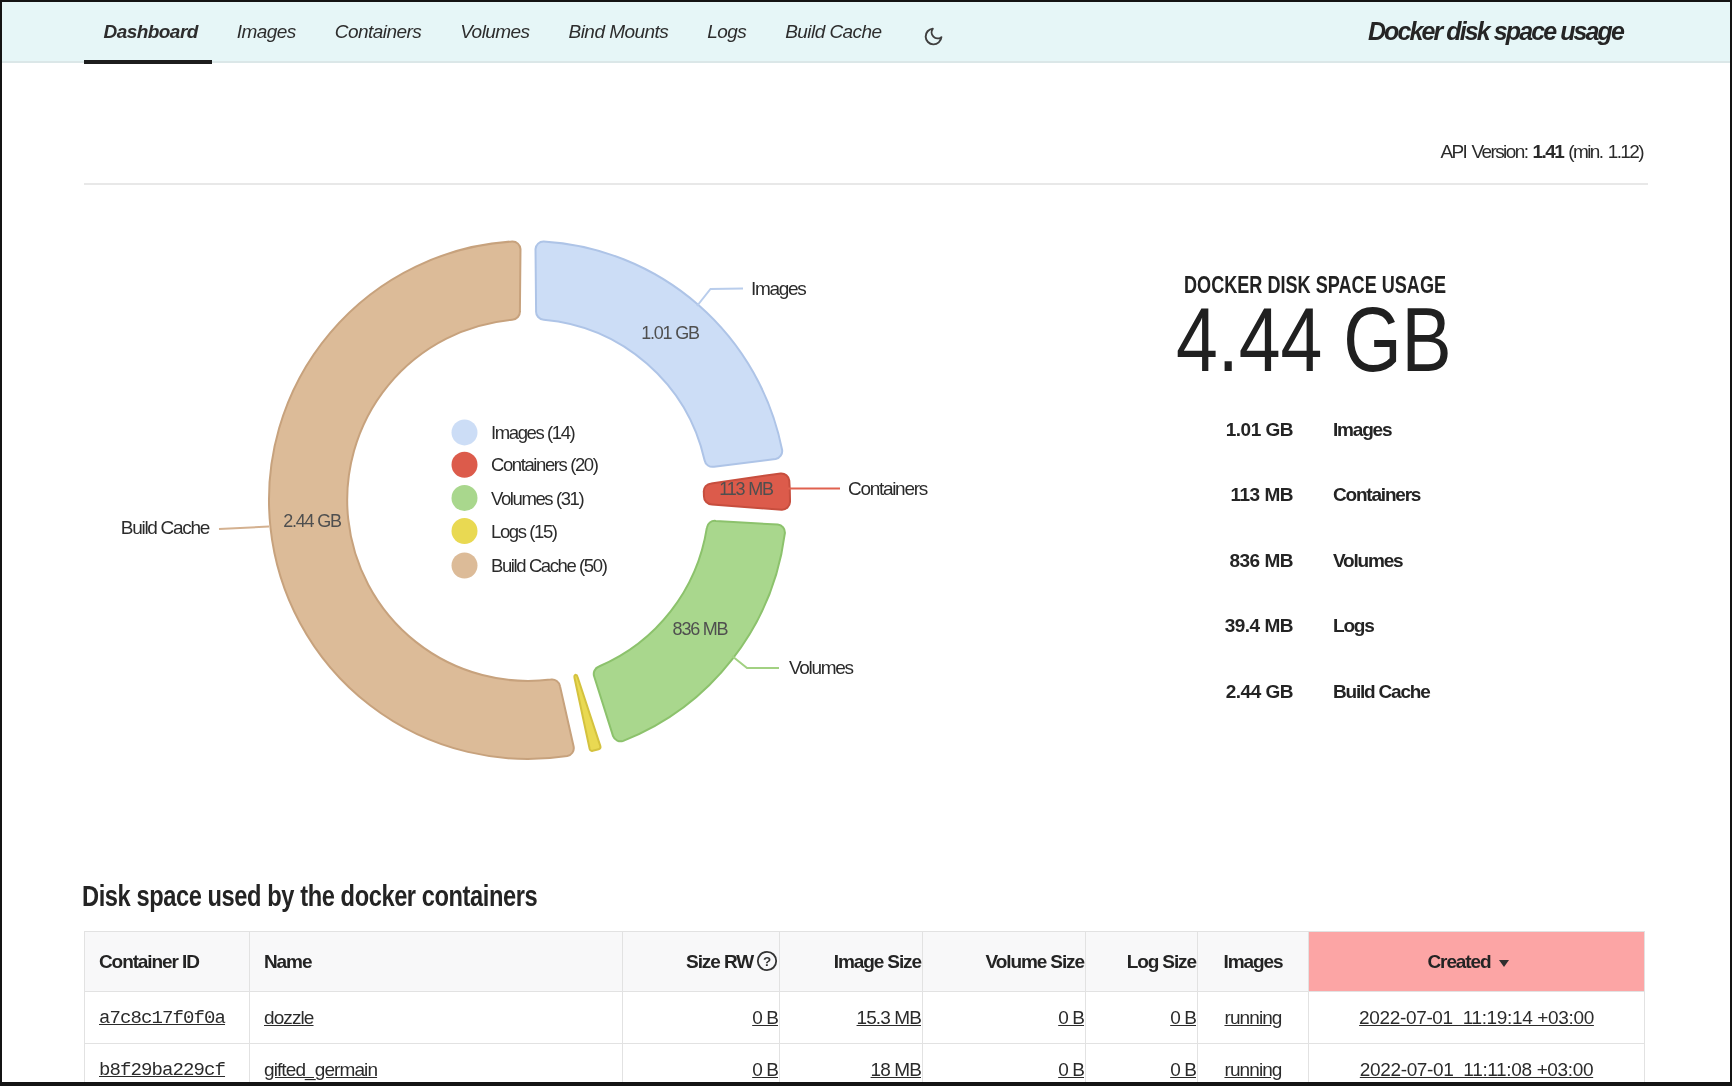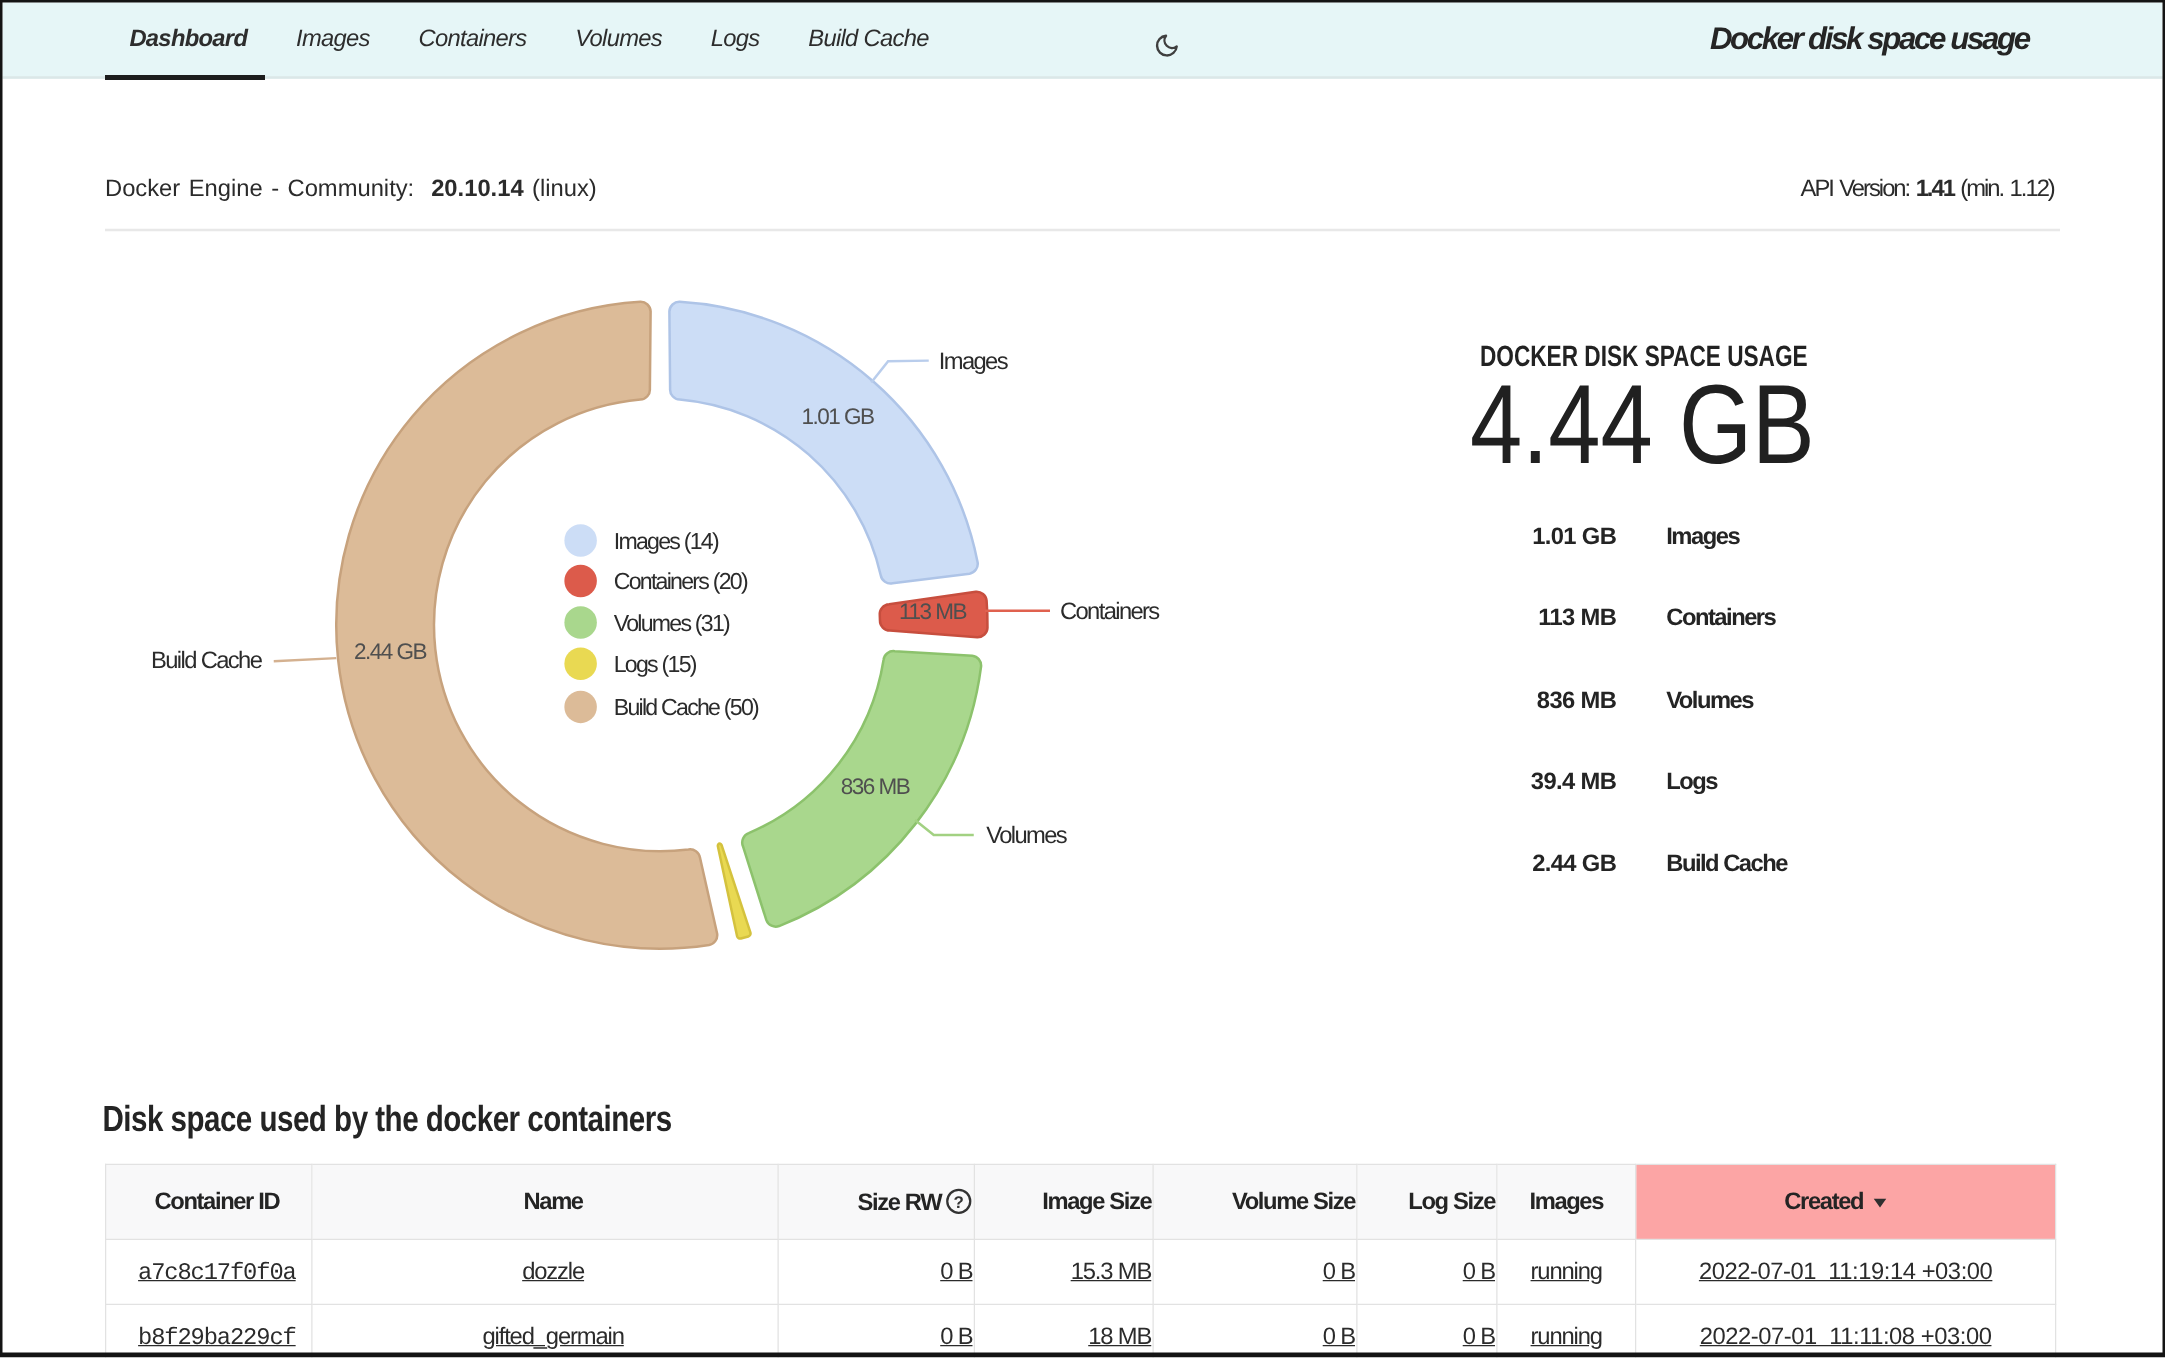--- a/index.html
+++ b/index.html
@@ -23,47 +23,47 @@
 .bignum{position:absolute;left:1176px;top:289px;font-size:90px;font-weight:400;letter-spacing:0;transform:scaleX(0.835);transform-origin:0 0;white-space:nowrap;color:#202020;}
 .srow{position:absolute;font-size:19px;font-weight:bold;letter-spacing:-0.5px;color:#242424;white-space:nowrap;}
 .srow .val{position:absolute;right:0;top:0;width:200px;text-align:right;display:block;}
 .srow .lab{position:absolute;left:0;top:0;display:block;letter-spacing:-1.2px;}
 
 table.tbl{position:absolute;left:84px;top:931px;width:1560px;border-collapse:collapse;table-layout:fixed;background:#fff;}
 table.tbl th,table.tbl td{border:1.5px solid #e2e2e2;overflow:hidden;white-space:nowrap;}
 table.tbl th{background:#f8f8f9;font-size:19px;font-weight:bold;letter-spacing:-1.1px;height:57px;color:#242424;}
 table.tbl td{font-size:19px;letter-spacing:-0.9px;height:49px;color:#2b2b2b;text-decoration:underline;}
 table.tbl th.created{background:#fca5a5;text-indent:-17px;}
-.tl{text-align:center;padding-left:14px;}
+.tl{text-align:left;padding-left:14px;}
 .tr{text-align:right;}
 .tc{text-align:center;}
 .mono{font-family:"Liberation Mono",monospace;font-size:18.8px;letter-spacing:0;}
 .qm{display:inline-block;vertical-align:-4px;margin-left:3px;}
 table.tbl td.date{letter-spacing:-0.35px;text-align:center;}
 .caret{display:inline-block;width:0;height:0;border-left:5.5px solid transparent;border-right:5.5px solid transparent;border-top:7.5px solid #2f2f2f;vertical-align:1px;margin-left:8px;}
 </style>
 </head>
 <body>
 <div class="nav">
   <div class="tabs">
     <div class="tab active">Dashboard</div>
     <div class="tab">Images</div>
     <div class="tab">Containers</div>
     <div class="tab">Volumes</div>
+    <div class="tab">Bind Mounts</div>
     <div class="tab">Logs</div>
     <div class="tab">Build Cache</div>
   </div>
   <svg class="moon" width="21" height="21" viewBox="0 0 24 24" fill="none" stroke="#3f3f3f" stroke-width="2.2" stroke-linecap="round" stroke-linejoin="round">
       <path d="M21 12.79A9 9 0 1 1 11.21 3 7 7 0 0 0 21 12.79z"></path>
     </svg>
   <div class="title">Docker disk space usage</div>
 </div>
 <div class="underline"></div>
 <div class="inforow">
-  <span>Docker Engine - Community:&nbsp; <b>20.10.14</b> (linux)</span>
   <span class="right">API Version: <b>1.41</b> (min. 1.12)</span>
 </div>
 <div class="hr1"></div>
 <svg class="chartsvg" width="1732" height="1086" viewBox="0 0 1732 1086">
 <path d="M 543.74 241.48 A 259.0 259.0 0 0 1 782.08 449.76 A 8.0 8.0 0 0 1 775.62 458.94 L 714.04 466.68 A 8.0 8.0 0 0 1 704.58 460.25 A 181.0 181.0 0 0 0 543.73 319.68 A 8.0 8.0 0 0 1 536.09 311.17 L 535.51 249.11 A 8.0 8.0 0 0 1 543.74 241.48 Z" fill="#ccddf6" stroke="#aec4e7" stroke-width="2" stroke-linejoin="round"></path>
 <path d="M 789.28 480.56 A 262.0 262.0 0 0 1 789.99 502.08 A 8.0 8.0 0 0 1 781.81 509.77 L 711.95 504.42 A 8.0 8.0 0 0 1 703.96 496.23 A 176.0 176.0 0 0 0 703.82 492.10 A 8.0 8.0 0 0 1 711.25 483.40 L 780.61 473.43 A 8.0 8.0 0 0 1 789.28 480.56 Z" fill="#dc5b4b" stroke="#c74e3e" stroke-width="2" stroke-linejoin="round"></path>
 <path d="M 784.85 533.29 A 259.0 259.0 0 0 1 623.28 740.84 A 8.0 8.0 0 0 1 613.08 736.14 L 594.35 676.97 A 8.0 8.0 0 0 1 598.97 666.51 A 181.0 181.0 0 0 0 706.83 527.96 A 8.0 8.0 0 0 1 715.84 520.91 L 777.80 524.56 A 8.0 8.0 0 0 1 784.85 533.29 Z" fill="#a9d78d" stroke="#8cc26c" stroke-width="2" stroke-linejoin="round"></path>
 <path d="M 598.66 749.17 A 259.0 259.0 0 0 1 592.71 750.79 A 2.5 2.5 0 0 1 589.68 748.97 L 574.42 677.53 A 2.5 2.5 0 0 1 575.30 674.71 A 181.0 181.0 0 0 0 575.30 674.71 A 2.5 2.5 0 0 1 577.49 676.70 L 600.36 746.08 A 2.5 2.5 0 0 1 598.66 749.17 Z" fill="#e9d952" stroke="#d4c23e" stroke-width="2" stroke-linejoin="round"></path>
 <path d="M 567.25 756.01 A 259.0 259.0 0 1 1 512.26 241.48 A 8.0 8.0 0 0 1 520.49 249.11 L 519.91 311.17 A 8.0 8.0 0 0 1 512.27 319.68 A 181.0 181.0 0 1 0 550.73 679.57 A 8.0 8.0 0 0 1 560.00 686.27 L 573.68 746.81 A 8.0 8.0 0 0 1 567.25 756.01 Z" fill="#dcbb98" stroke="#c7a27d" stroke-width="2" stroke-linejoin="round"></path>
 <g font-size="18" letter-spacing="-1.2" fill="#4f4f4f" text-anchor="middle">

